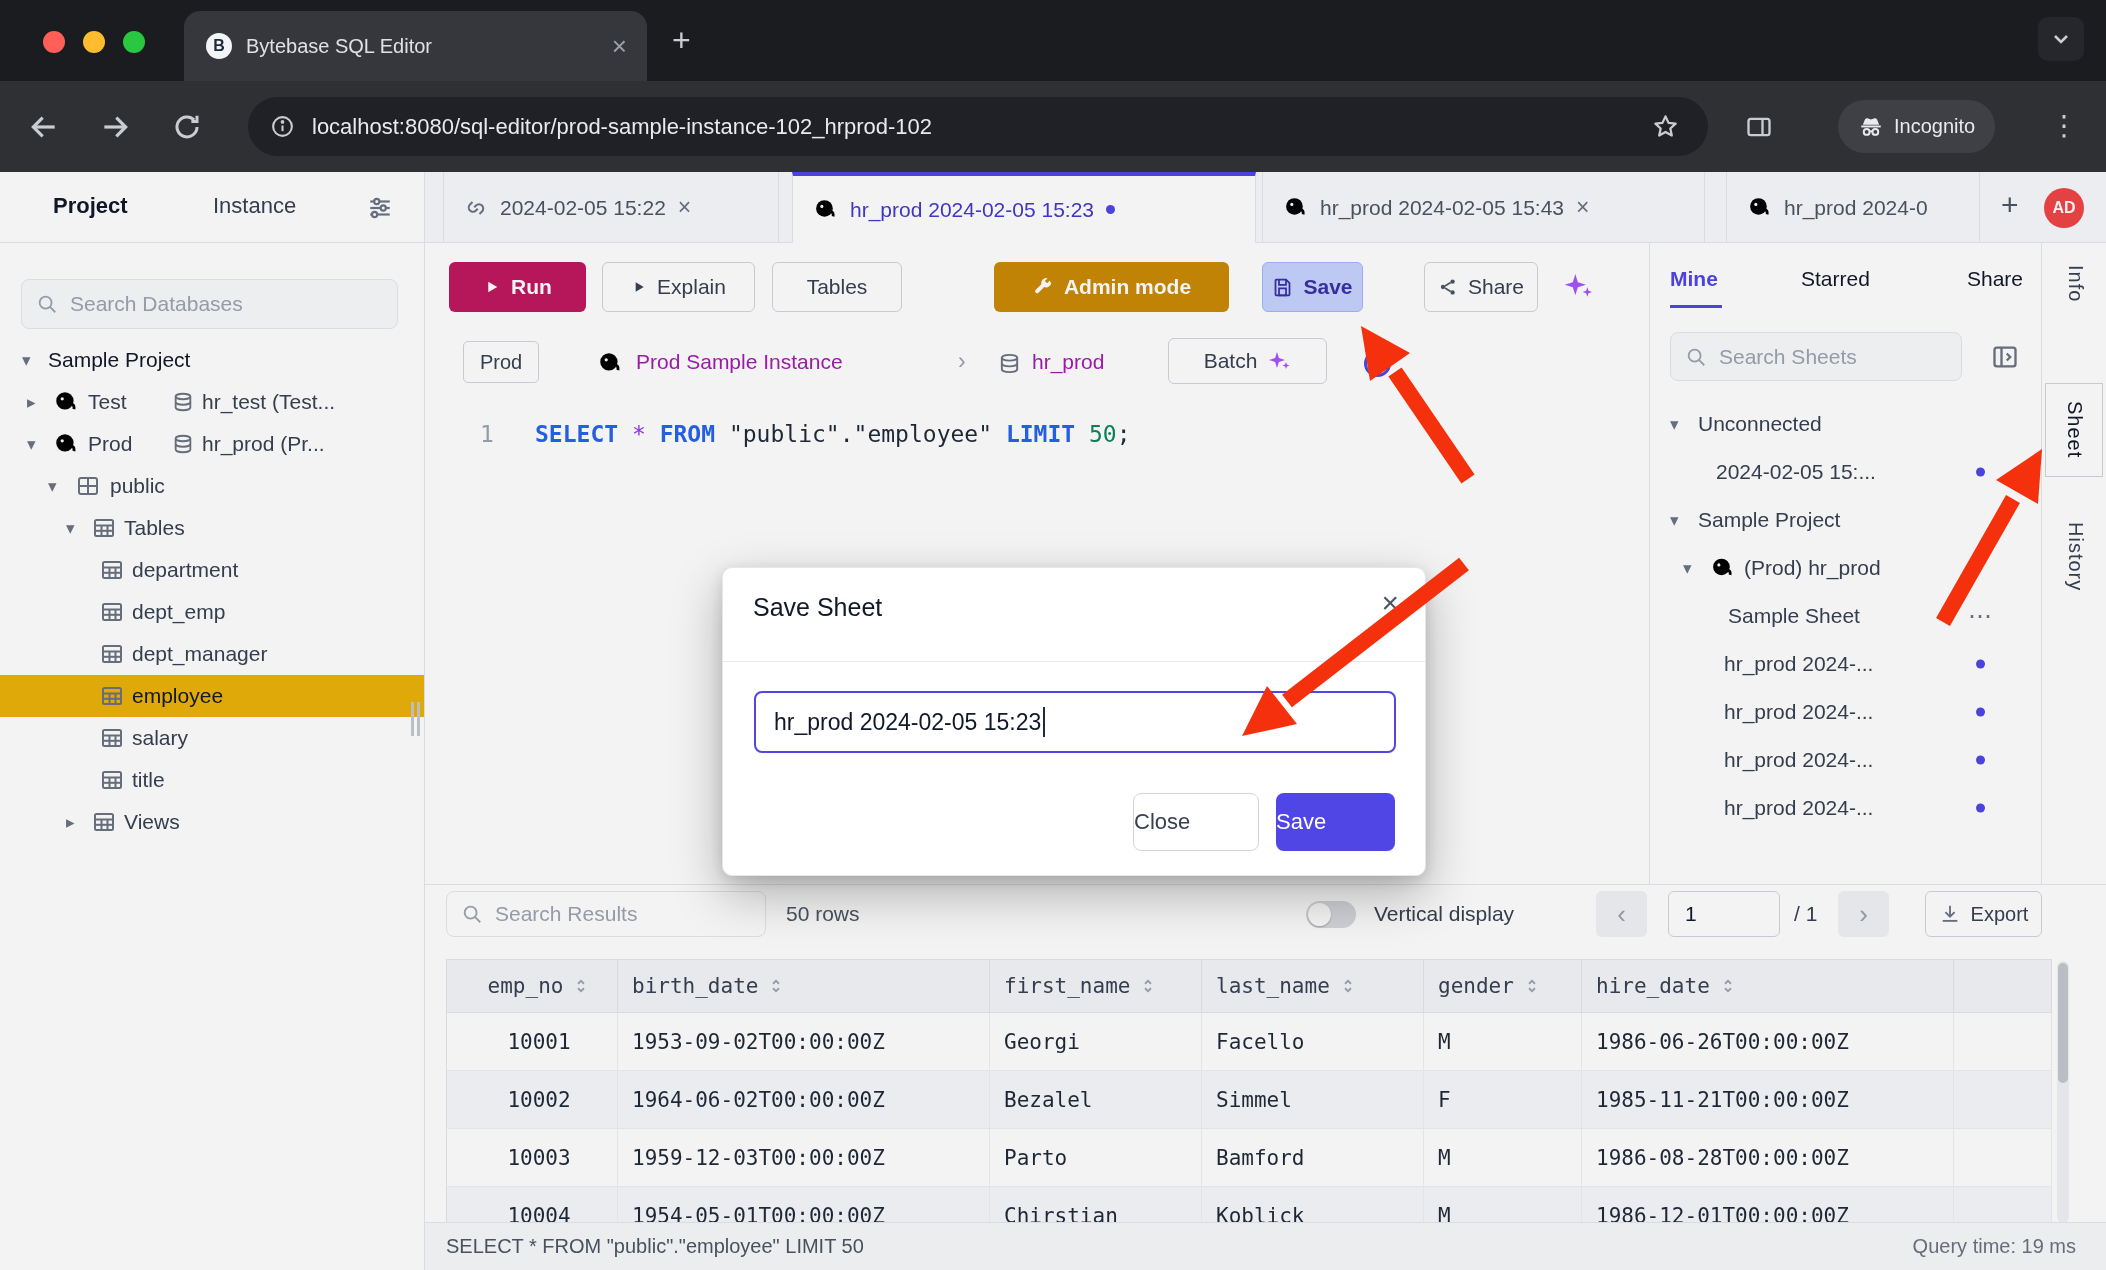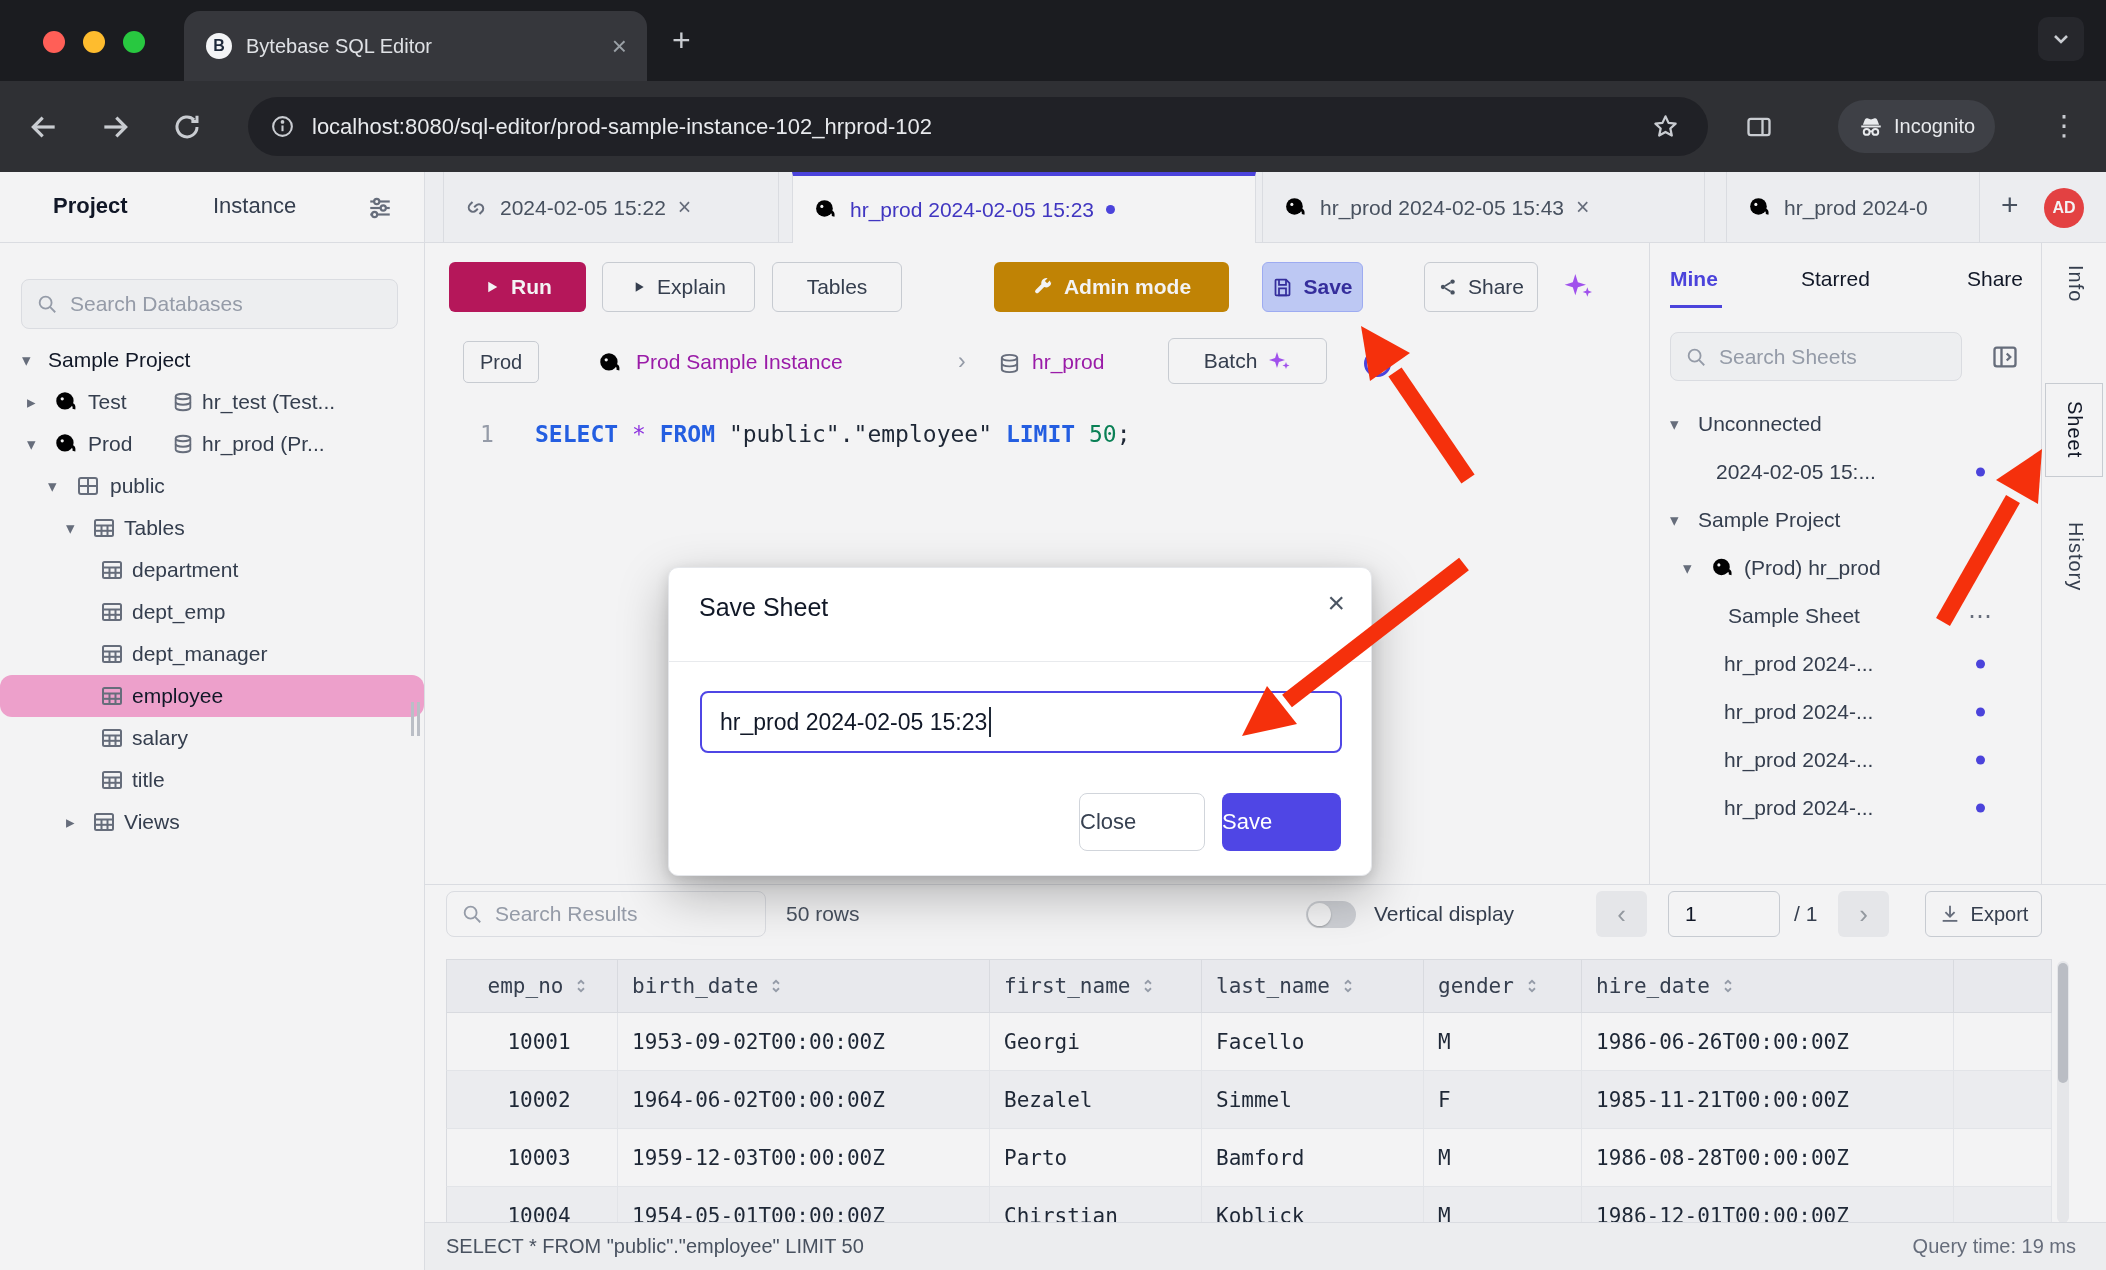--- a/index.html
+++ b/index.html
@@ -33,21 +33,21 @@
   input { font-family:"Liberation Sans",sans-serif; font-size:21px; color:#111827; border:none; outline:none; background:transparent; width:100%; }
   input::placeholder { color:#9ca3af; }
   .trow { position:absolute; left:0; width:424px; height:42px; }
   .trow > * { position:absolute; top:50%; transform:translateY(-50%); }
   .srow { position:absolute; left:0; width:391px; height:48px; }
   .srow > * { position:absolute; top:50%; transform:translateY(-50%); }
   .chev { color:#6b7280; font-size:17px; }
   .tlabel { color:#374151; font-size:21px; white-space:nowrap; }
   .icon-g { color:#6b7280; }
   .icon-pg { color:#336791; }
-  .sel { background:#f9a8d4;border-radius:12px; }
+  .sel { background:#eab308; }
   .rhandle span { display:inline-block; width:3px; height:34px; background:#c3c8cf; margin-right:3px; }
 
   
   .tabstrip { position:absolute; left:425px; top:172px; width:1681px; height:71px; background:#f8f9fb; border-bottom:1px solid #e5e7eb; }
   .etab { position:absolute; top:0; height:71px; display:flex; align-items:center; gap:12px; padding:0 20px; border-left:1px solid #e5e7eb; border-right:1px solid #e5e7eb; color:#4b5563; font-size:21px; white-space:nowrap; overflow:hidden; }
   .etab.active { background:#ffffff; border-top:4px solid #4f46e5; color:#4338ca; }
   .dot { width:9px; height:9px; border-radius:50%; background:#4f46e5; flex:none; }
   .xclose { color:#6b7280; font-size:23px; }
   .avatar { position:absolute; width:40px; height:40px; border-radius:50%; background:#ef4444; color:#fff; font-size:16px; font-weight:bold; display:flex; align-items:center; justify-content:center; }
 
@@ -82,21 +82,21 @@
   .first { border-left:1px solid #e3e5e9;justify-content:center; }
   .zebra { background:#f7f8fa; }
   .vsb { position:absolute; left:1632px; top:76px; width:12px; height:262px; background:#f1f2f4; border-radius:6px; }
   .vsb-thumb { position:absolute; left:1px; top:2px; width:10px; height:120px; background:#c3c7cd; border-radius:5px; }
 
   
   .statusbar { position:absolute; left:425px; top:1222px; width:1681px; height:48px; background:#f8f9fa; border-top:1px solid #e5e7eb; color:#6b7280; font-size:20px; }
 
   
   .backdrop { position:absolute; left:0; top:172px; width:2106px; height:1098px; background:rgba(17,24,39,0.05); z-index:40; }
-  .modal { position:absolute; left:668px; top:567px; width:704px; height:309px; background:#fff; border:1px solid #e5e7eb; border-radius:10px; box-shadow:0 18px 50px rgba(0,0,0,.28), 0 4px 14px rgba(0,0,0,.12); z-index:50; }
+  .modal { position:absolute; left:722px; top:567px; width:704px; height:309px; background:#fff; border:1px solid #e5e7eb; border-radius:10px; box-shadow:0 18px 50px rgba(0,0,0,.28), 0 4px 14px rgba(0,0,0,.12); z-index:50; }
   .sheet-input { position:absolute; left:31px; top:123px; width:642px; height:62px; border:2px solid #4f46e5; border-radius:8px; display:flex; align-items:center; padding:0 18px; font-size:23px; color:#111827; }
   .caret { width:2px; height:30px; background:#1f2937; margin-left:2px; }
   .mbtn { position:absolute; top:225px; height:58px; border-radius:8px; display:flex; align-items:center; justify-content:flex-start; font-size:22px; }
   .arrows { position:absolute; left:0; top:0; z-index:60; pointer-events:none; }
 </style>
 </head>
 <body>
 
 <svg width="0" height="0" style="position:absolute">
   <defs>

